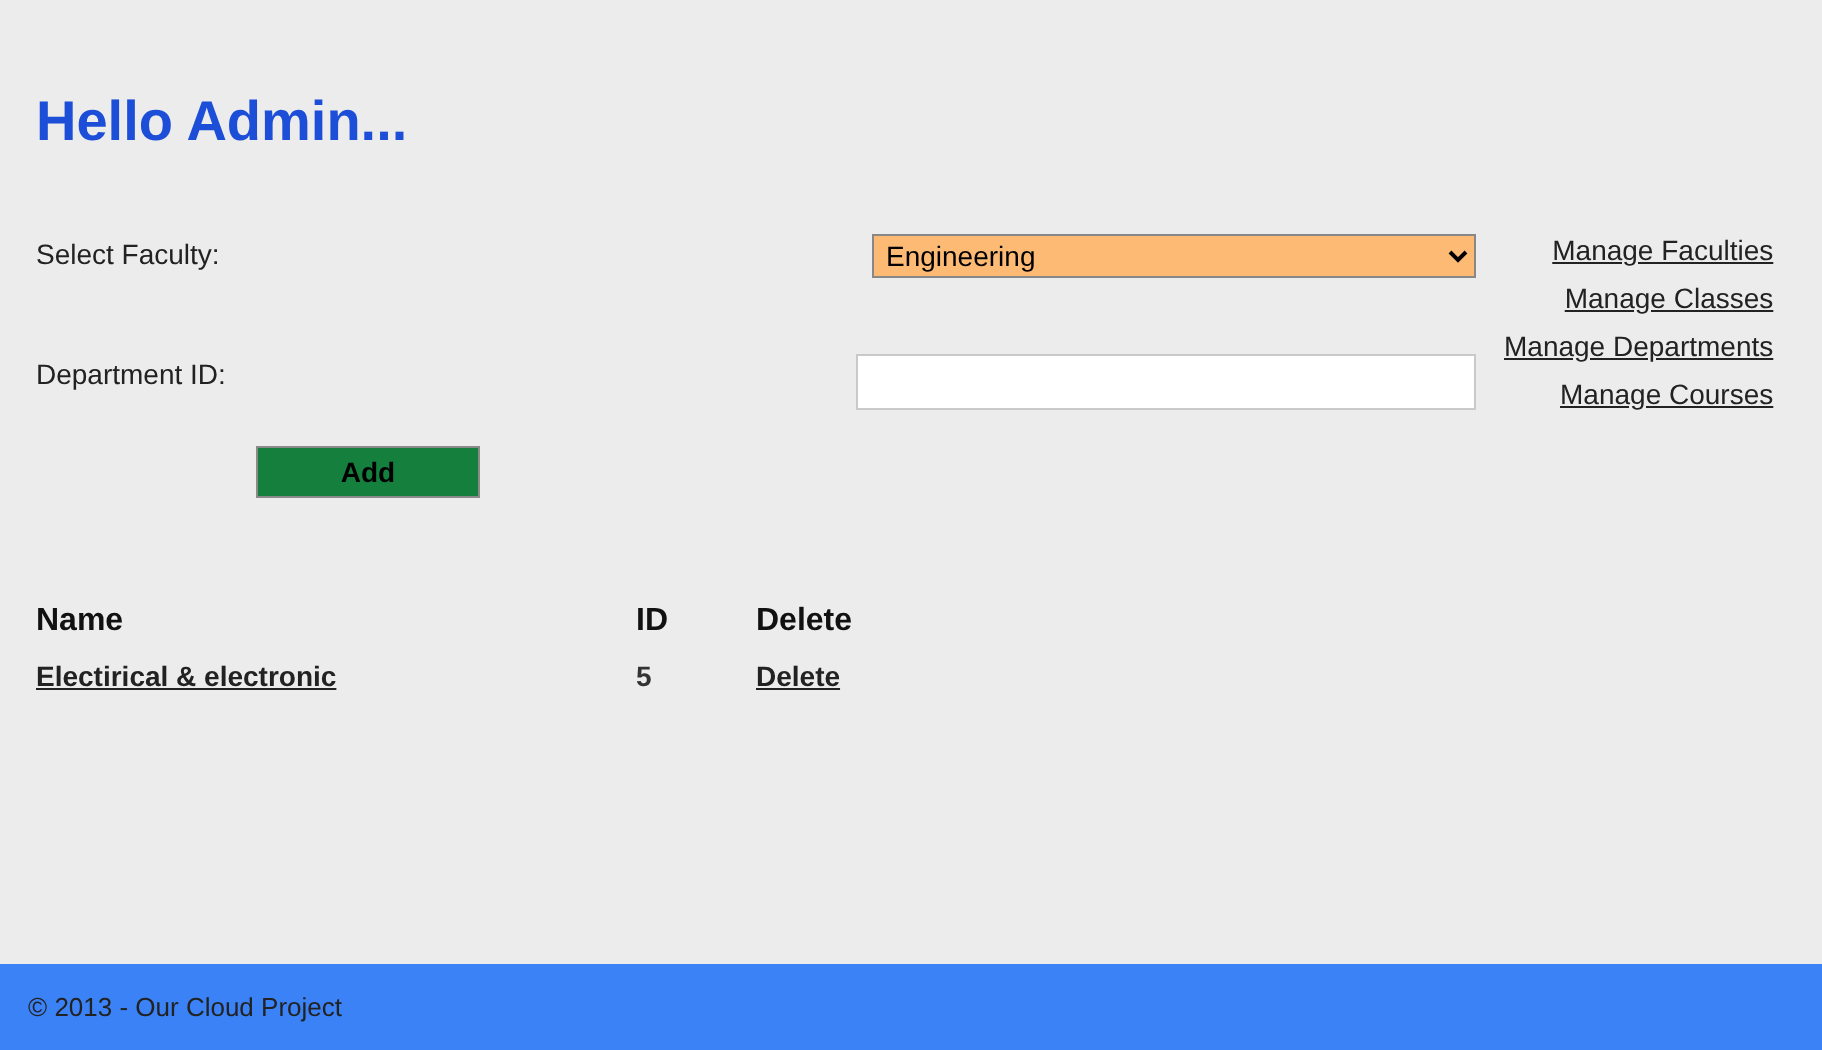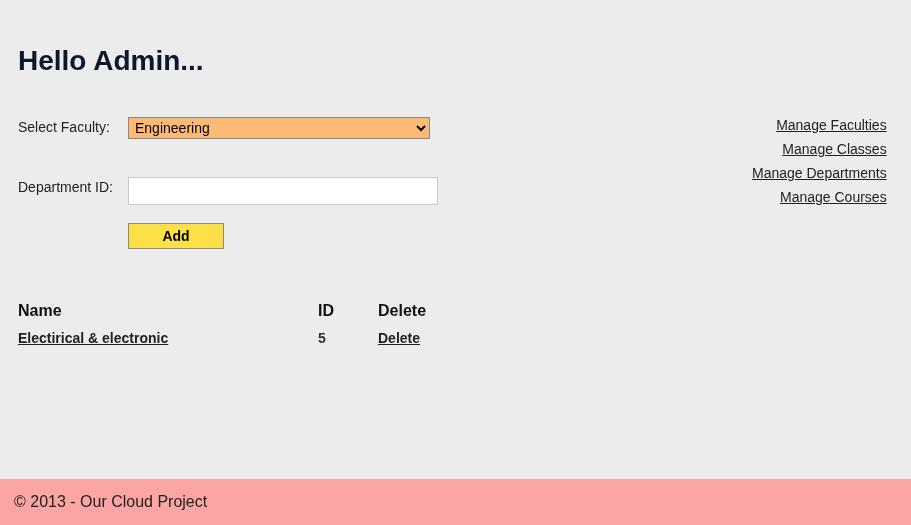--- a/index.html
+++ b/index.html
@@ -6,35 +6,36 @@
     body {
       font-family: "Segoe UI", Arial, sans-serif;
       background: #ececec;
       width: 911px;
       height: 525px;
       position: relative;
     }
     .page-title {
       font-size: 28px;
       font-weight: bold;
-      color: #0f172a;
+      color: #1d4ed8;
       padding: 45px 0 0 18px;
     }
     .main-area {
       display: flex;
       padding: 40px 0 0 18px;
       align-items: flex-start;
     }
     .form-area {
       width: 720px;
     }
     .form-row {
       display: flex;
       align-items: flex-start;
       margin-bottom: 38px;
+      justify-content: space-between;
     }
     .form-row.tight { margin-bottom: 18px; }
     .form-label {
       width: 110px;
       font-size: 14px;
       color: #222;
       padding-top: 2px;
     }
     .faculty-select {
       width: 302px;
@@ -47,23 +48,23 @@
     .text-input {
       width: 310px;
       height: 28px;
       border: 1px solid #c9c9c9;
       background: #fff;
       padding: 2px 6px;
       font-size: 14px;
     }
     .add-button {
       display: inline-block;
-      width: 96px;
+      width: 112px;
       height: 26px;
-      background: #fde047;
+      background: #15803d;
       border: 1px solid #8a8a8a;
       font-weight: bold;
       font-size: 14px;
       text-align: center;
       line-height: 22px;
       cursor: pointer;
       margin-left: 110px;
     }
     .data-table {
       margin-top: 47px;
@@ -102,23 +103,23 @@
       text-decoration: underline;
       margin-bottom: 8px;
       cursor: pointer;
       padding-left: 4px;
     }
     .footer {
       position: absolute;
       bottom: 0;
       left: 0;
       width: 100%;
-      background: #fca5a5;
+      background: #3b82f6;
       padding: 14px 14px;
-      font-size: 16px;
+      font-size: 13px;
       color: #222;
     }
   </style>
 </head>
 <body>
 
 <h1 class="page-title">Hello Admin...</h1>
 
 <div class="main-area">
   <div class="form-area">

